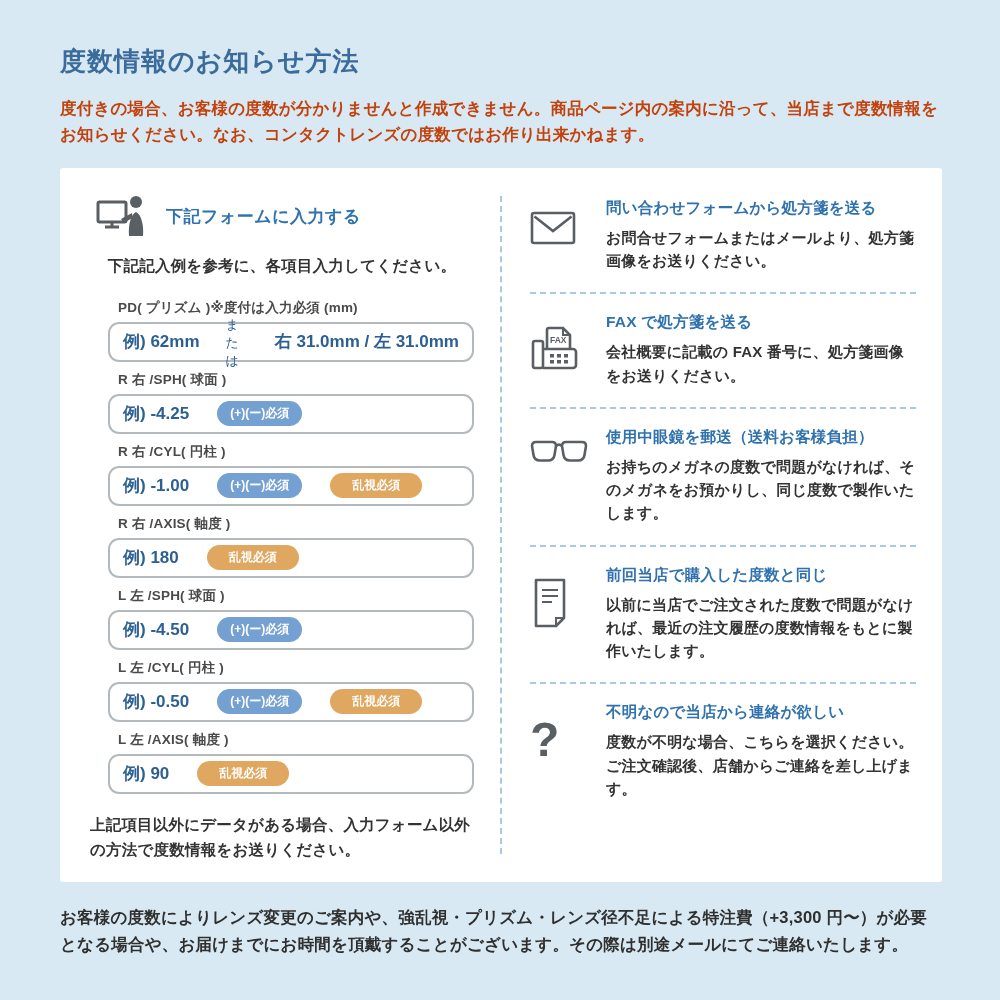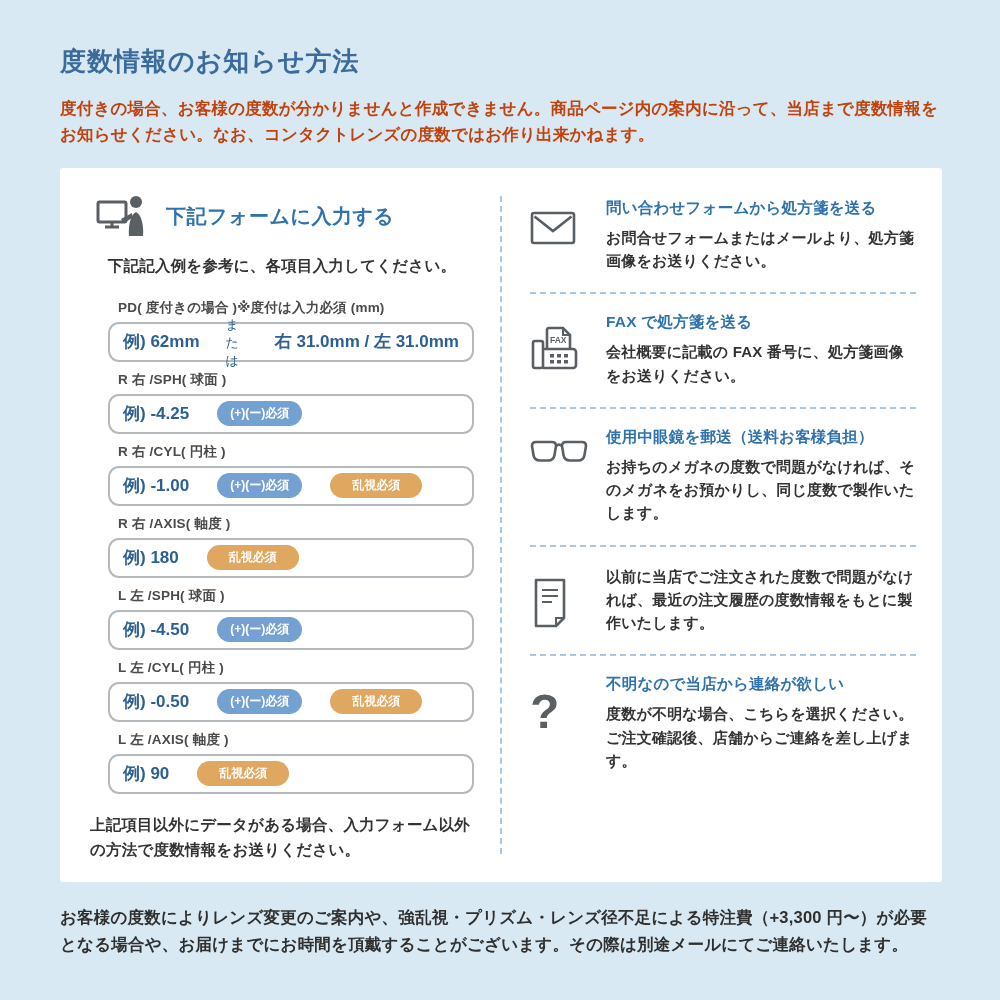--- a/index.html
+++ b/index.html
@@ -17,21 +17,21 @@
   .page{padding:44px 58px 0 60px;}
   .page-title{font-size:26px; font-weight:bold; color:var(--title-blue); letter-spacing:1px; margin-bottom:16px;}
   .intro{font-size:16.5px; font-weight:600; color:#c2410c; line-height:1.6; letter-spacing:0.2px;}
 
   .panel{display:flex; background:var(--panel); border-radius:3px; margin-top:20px; min-height:714px;}
   .v-divider{border-left:2px dashed var(--divider-blue); margin:28px 0;}
 
   
   .col-left{width:440px; flex:none; padding:26px 26px 18px 28px;}
   .form-header{display:flex; align-items:center; gap:16px; padding-left:8px;}
-  .form-header-label{font-size:20px; font-weight:bold; color:var(--link-blue); letter-spacing:0.5px;}
+  .form-header-label{font-size:17px; font-weight:bold; color:var(--link-blue); letter-spacing:0.5px;}
   .subheader{font-size:15.5px; font-weight:600; margin:16px 0 22px 2px; letter-spacing:0.2px;text-align:center;}
   .fields{padding-left:20px;}
   .field-label{font-size:13.5px; font-weight:bold; color:#4a4a4a; margin:0 0 5px 10px; letter-spacing:0.2px;}
   .field-box{height:40px; border:2px solid var(--box-border); border-radius:11px; display:flex; align-items:center; gap:28px; padding:0 13px; margin-bottom:9px; background:#fff;}
   .ex{color:var(--value-blue); font-weight:bold; font-size:17px; white-space:nowrap;}
   .conj{color:var(--value-blue); font-weight:normal; font-size:13px; margin:2px -2px 0;}
   .badge{border-radius:999px; color:#fff; font-weight:bold; font-size:12px; padding:4px 13px; white-space:nowrap;}
   .badge.blue{background:var(--badge-blue);}
   .badge.orange{background:var(--badge-orange); padding:4px 22px;}
   .note{font-size:15.5px; font-weight:600; line-height:1.65; margin:18px 0 0 2px; letter-spacing:0.2px;}
@@ -69,21 +69,21 @@
             <path d="M36 19 L25 25 l2.5 4 9-5 Z" fill="#5a5f64"></path>
           </svg>
         </span>
         <span class="form-header-label">下記フォームに入力する</span>
       </div>
       <p class="subheader">下記記入例を参考に、各項目入力してください。</p>
 
       <div class="fields">
 
         <div>
-          <div class="field-label">PD( 度付きの場合 )※度付は入力必須 (mm)</div>
+          <div class="field-label">PD( プリズム )※度付は入力必須 (mm)</div>
           <div class="field-box">
             <span class="ex">例) 62mm</span>
             <span class="conj">または</span>
             <span class="ex">右 31.0mm / 左 31.0mm</span>
           </div>
         </div>
 
         <div>
           <div class="field-label">R 右 /SPH( 球面 )</div>
           <div class="field-box">
@@ -196,20 +196,21 @@
 
       <div class="method">
         <div class="m-icon">
           <svg width="40" height="52" viewBox="0 0 40 52">
             <path d="M6 3 H34 V41 L26 49 H6 Z" fill="none" stroke="currentColor" stroke-width="2.6" stroke-linejoin="round"></path>
             <path d="M34 41 H26 V49" fill="none" stroke="currentColor" stroke-width="2"></path>
             <path d="M12 13 H28 M12 19 H28 M12 25 H22" stroke="currentColor" stroke-width="2.2" fill="none"></path>
           </svg>
         </div>
         <div>
+          <div class="m-title">前回当店で購入した度数と同じ</div>
           <div class="m-body">以前に当店でご注文された度数で問題がなければ、最近の注文履歴の度数情報をもとに製作いたします。</div>
         </div>
       </div>
 
       <div class="method">
         <div class="m-icon">
           <div class="q-glyph">?</div>
         </div>
         <div>
           <div class="m-title">不明なので当店から連絡が欲しい</div>

